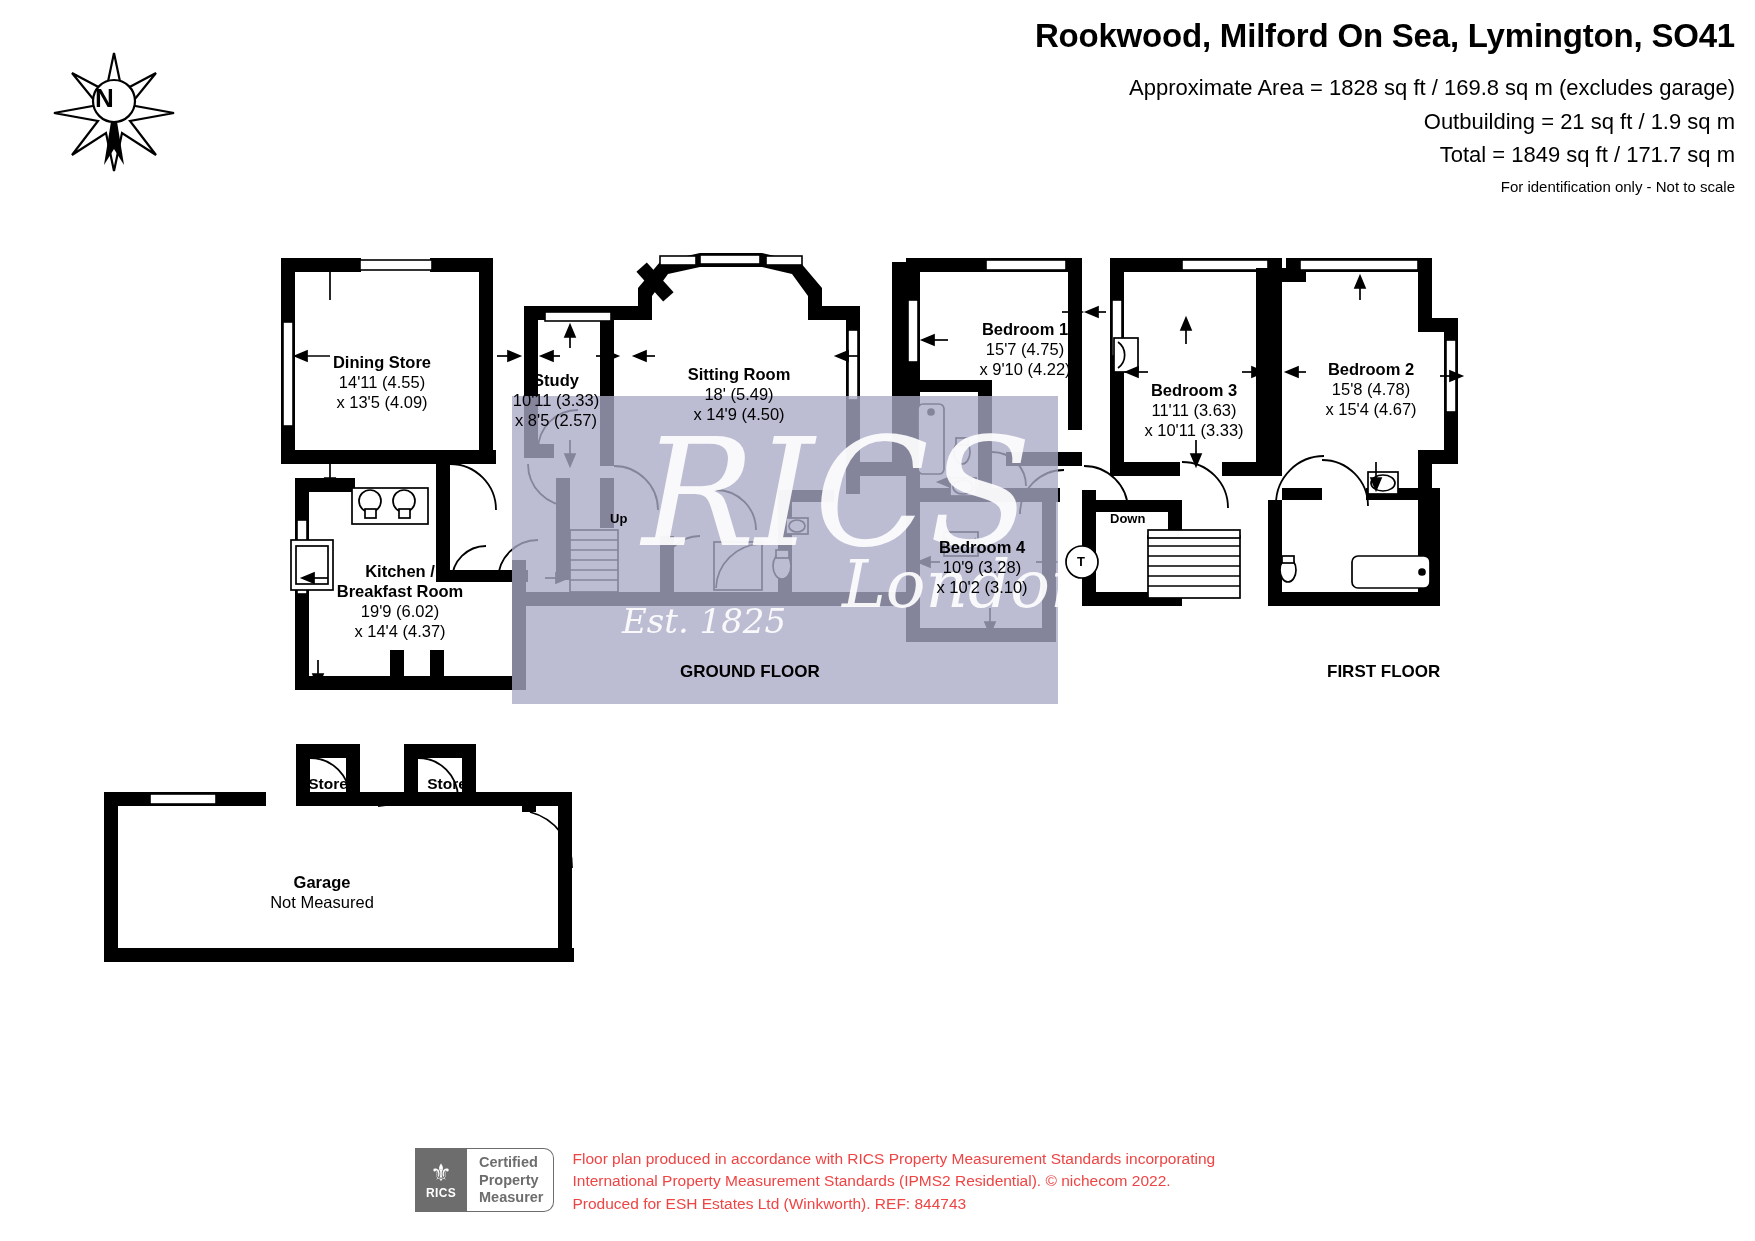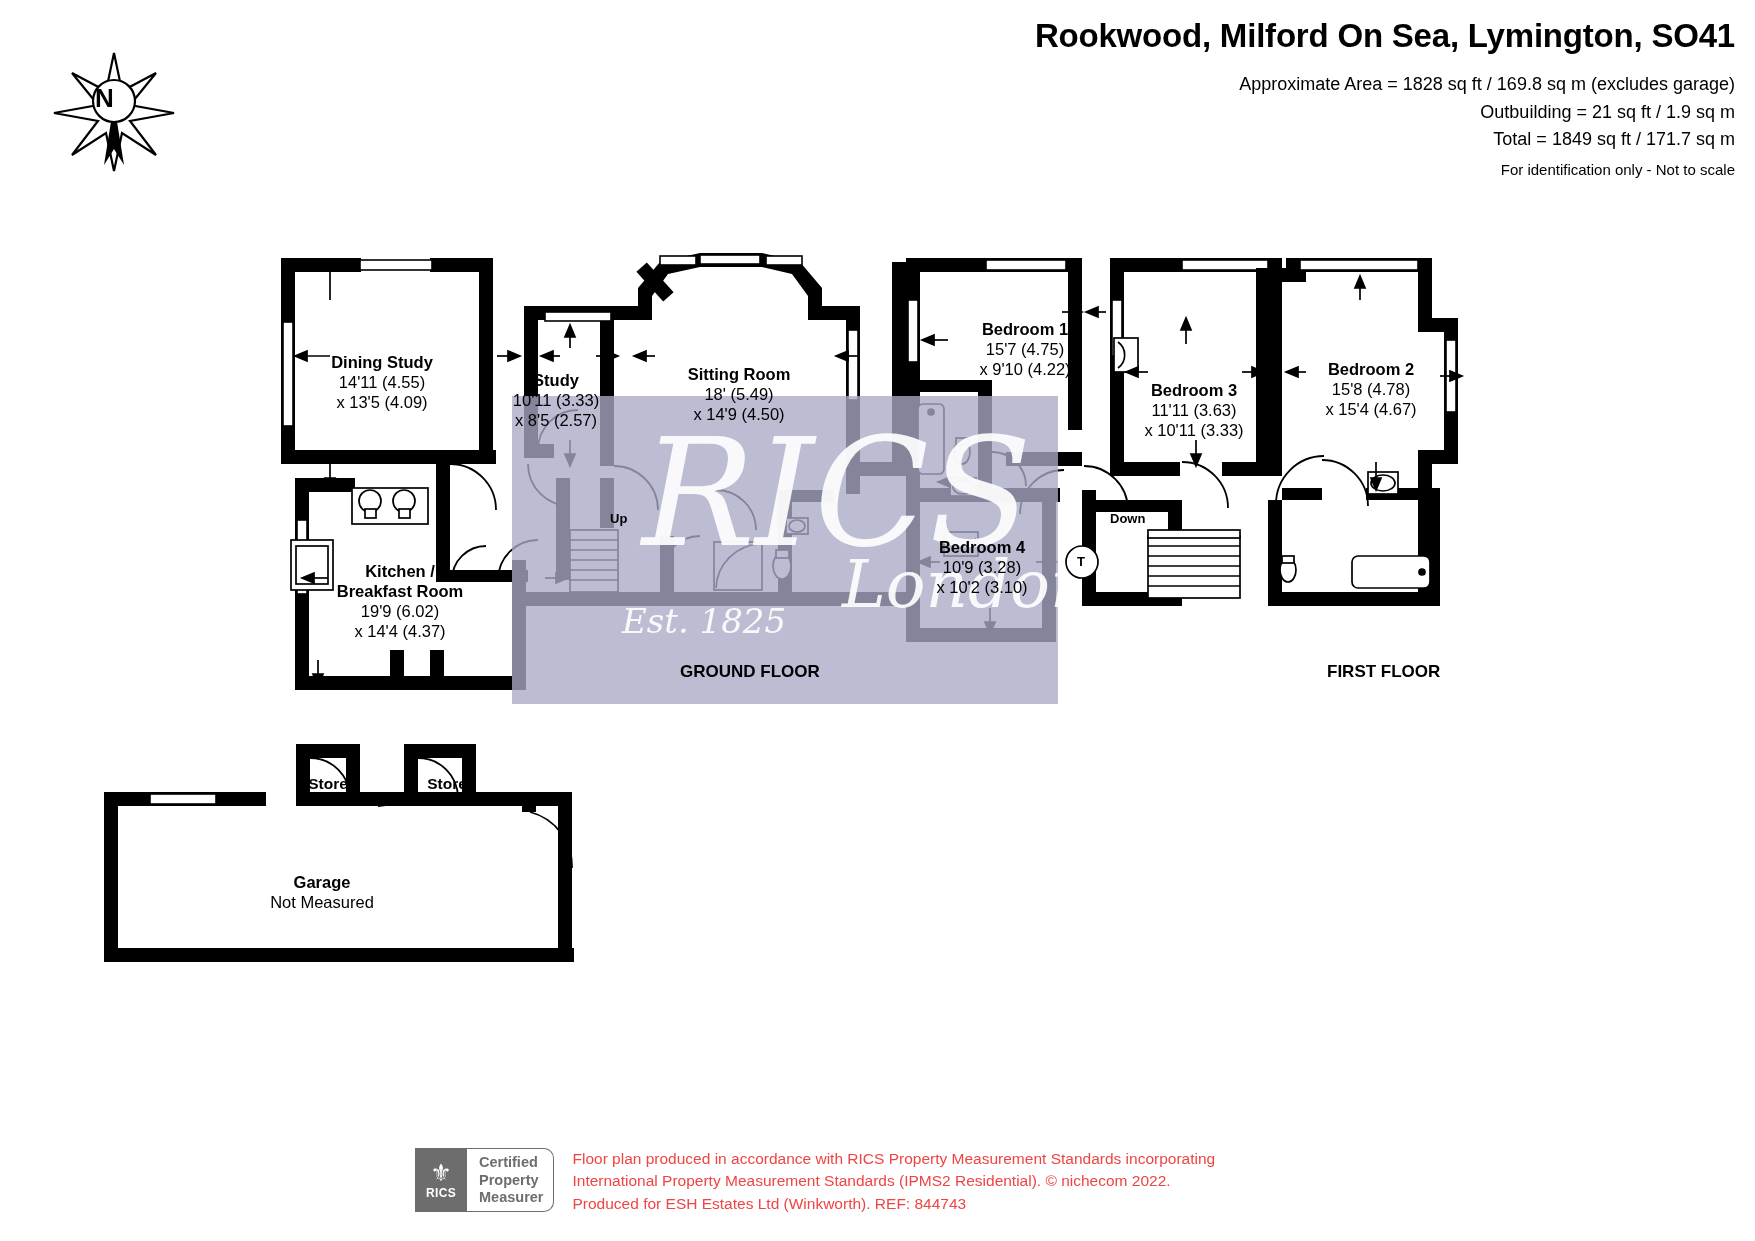--- a/index.html
+++ b/index.html
@@ -8,21 +8,21 @@
     background:#ffffff;
     font-family:"Liberation Sans", sans-serif;
     color:#000;
     position:relative;
     overflow:hidden;
   }
 
   
   #header{position:absolute;right:20px;top:18px;text-align:right;}
   #title{font-size:33px;font-weight:bold;letter-spacing:-0.2px;line-height:1.1;white-space:nowrap;}
-  .area-line{font-size:18px;line-height:1.42;margin-top:2px;white-space:nowrap;}
+  .area-line{font-size:22px;line-height:1.42;margin-top:2px;white-space:nowrap;}
   #area1{margin-top:18px;}
   #notice{font-size:15px;margin-top:8px;white-space:nowrap;}
 
   
   #compass{position:absolute;left:52px;top:45px;width:130px;height:140px;}
   #compass .lbl{position:absolute;left:43px;top:38px;font-size:26px;font-weight:bold;}
 
   
   #plan{position:absolute;left:0;top:0;width:1755px;height:1241px;}
   #plan svg{display:block;}
@@ -366,21 +366,21 @@
 </div>
 
 <div id="wm"></div>
 <div id="wmtext">
   <span class="sc" id="wmA">RICS</span>
   <span class="sc" id="wmB">London</span>
   <span class="sc" id="wmC">Est. 1825</span>
 </div>
 
 <div class="room" style="left:382px;top:352px;transform:translateX(-50%)">
-  <div class="nm">Dining Study</div>
+  <div class="nm">Dining Store</div>
   <div class="dm">14'11 (4.55)</div>
   <div class="dm">x 13'5 (4.09)</div>
 </div>
 
 <div class="room" style="left:556px;top:370px;transform:translateX(-50%)">
   <div class="nm">Study</div>
   <div class="dm">10'11 (3.33)</div>
   <div class="dm">x 8'5 (2.57)</div>
 </div>
 

